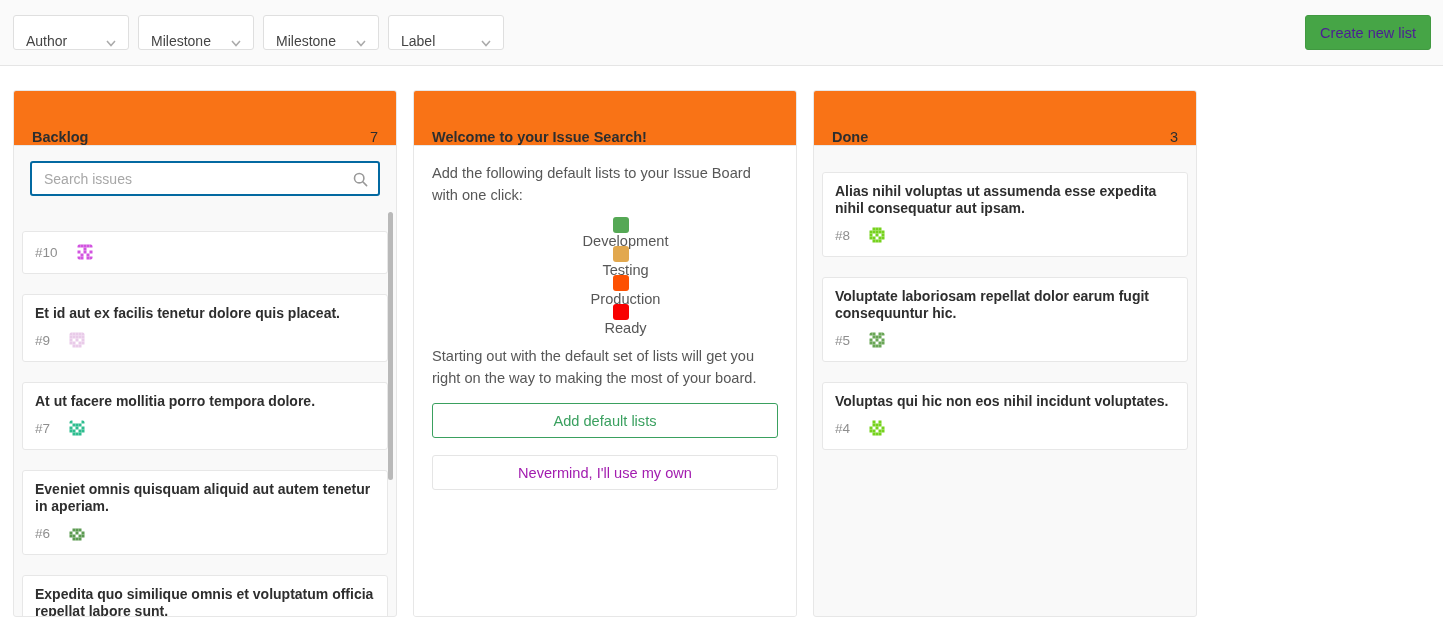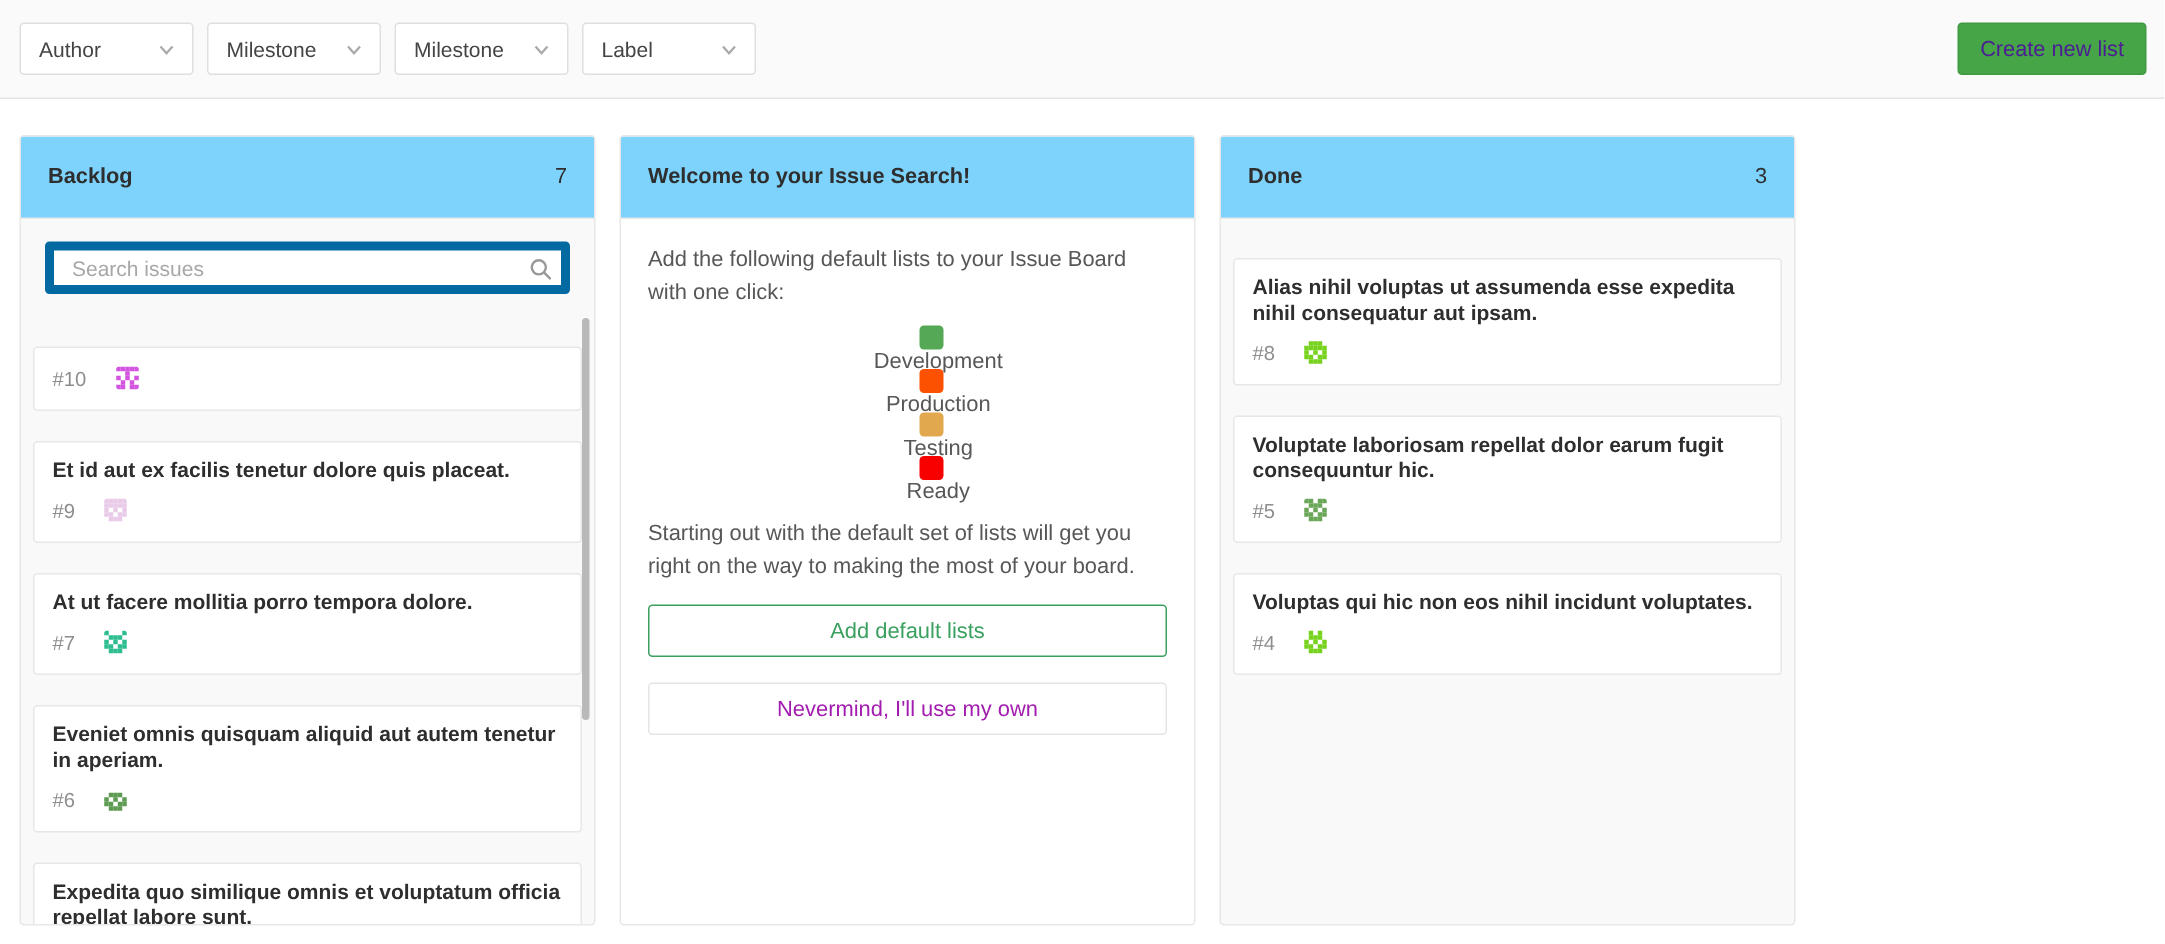--- a/index.html
+++ b/index.html
@@ -12,51 +12,51 @@
   }
 
   
   .topbar {
     height:66px; background:#fafafa; border-bottom:1px solid #e5e5e5;
     display:flex; align-items:center; padding:0 12px 0 13px;
   }
   .dropdown {
     width:116px; height:35px; background:#fff;
     border:1px solid #dfdfdf; border-radius:3px;
-    display:flex; align-items:center; justify-content:space-between;
+    display:flex; align-items:flex-end; justify-content:space-between;
     padding:0 11px 0 12px; margin-right:9px;
     font-size:14px; color:#444; cursor:pointer;
   }
   .chevron { flex:none; }
   .btn-create {
     margin-left:auto; height:35px; padding:0 14px;
     background:#46a546; border:1px solid #419941; border-radius:3px;
     color:#4c1d95; font-size:14.5px; font-family:inherit; cursor:pointer;
   }
 
   
   .board { display:flex; gap:16px; padding:24px 13px 0; align-items:flex-start; }
   .column {
     width:384px; height:527px; flex:none;
     background:#f9f9f9; border:1px solid #e7e7e7; border-radius:3px;
     display:flex; flex-direction:column; overflow:hidden;
   }
   .col-header {
-    height:55px; flex:none; background:#7dd3fc;
-    display:flex; align-items:center; justify-content:space-between;
+    height:55px; flex:none; background:#f97316;
+    display:flex; align-items:flex-end; justify-content:space-between;
     padding:0 18px; border-bottom:1px solid #e7e7e7;
   }
   .col-title { font-size:14.5px; font-weight:700; color:#2e2e2e; }
   .col-count { font-size:14.5px; color:#2e2e2e; }
 
   
   .search-row { padding:15px 16px 9px; position:relative; flex:none; }
   .search-input {
     width:100%; height:35px; background:#fff;
-    border:6px solid #0369a1; border-radius:3px;
+    border:2px solid #0369a1; border-radius:3px;
     padding:0 34px 0 12px; font-size:14px; font-family:inherit; color:#701a75; outline:none;
   }
   .search-input::placeholder { color:#a7a7a7; }
   .search-icon { position:absolute; right:28px; top:26px; }
 
   
   .card-list { flex:1; padding:6px 8px 0; position:relative; overflow:hidden; }
   .card {
     background:#fff; border:1px solid #e7e7e7; border-radius:3px;
     padding:10px 12px 11px; margin-bottom:5px;margin-top:20px;
@@ -270,27 +270,27 @@
     <div class="blank-body">
       <p>Add the following default lists to your Issue Board with one click:</p>
       <ul class="default-lists">
 
           <li>
             <span class="sq" style="background: rgb(85, 168, 85);"></span>
             <span>Development</span>
           </li>
 
           <li>
+            <span class="sq" style="background: rgb(226, 168, 78);"></span>
+            <span>Testing</span>
+          </li>
+
+          <li>
             <span class="sq" style="background: rgb(253, 81, 2);"></span>
             <span>Production</span>
-          </li>
-
-          <li>
-            <span class="sq" style="background: rgb(226, 168, 78);"></span>
-            <span>Testing</span>
           </li>
 
           <li>
             <span class="sq" style="background: rgb(248, 0, 0);"></span>
             <span>Ready</span>
           </li>
 
       </ul>
       <p>Starting out with the default set of lists will get you right on the way to making the most of your board.</p>
       <button class="btn-block btn-green">Add default lists</button>

